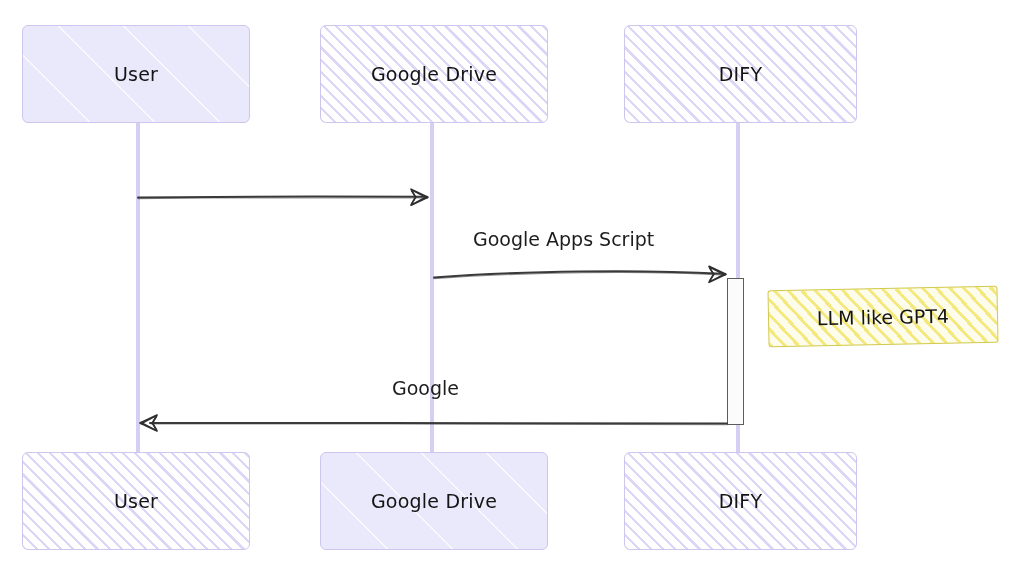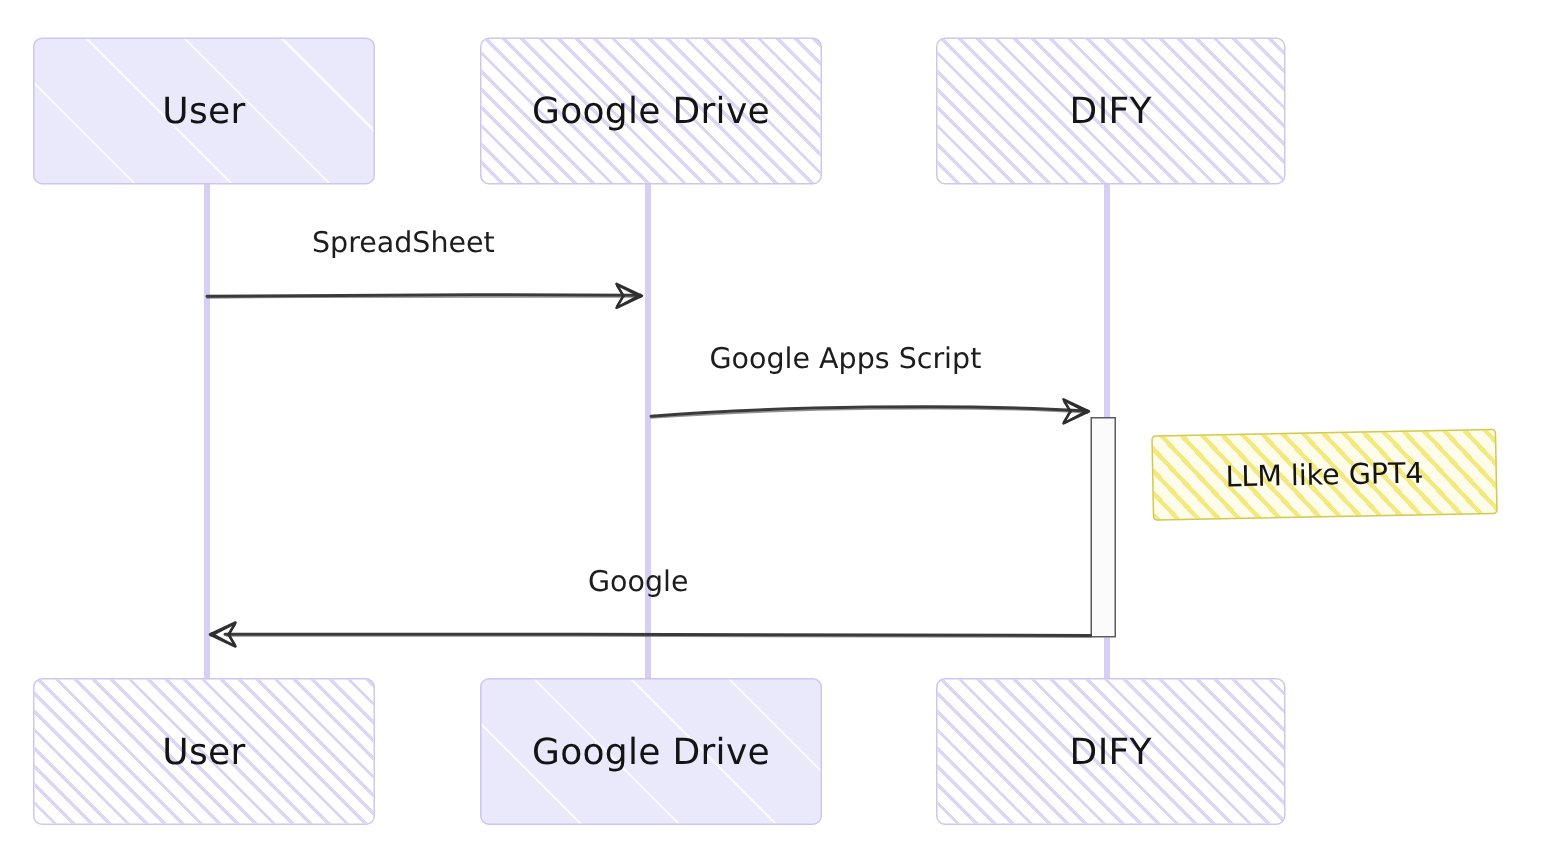--- a/index.html
+++ b/index.html
@@ -31,21 +31,21 @@
     border: 1.6px solid #cfc6ef;
     border-radius: 6px;
     display: flex;
     align-items: center;
     justify-content: center;
     overflow: hidden;
   }
   .participant .plabel {
     position: relative;
     z-index: 3;
-    font-size: 24px;
+    font-size: 19px;
     color: #141414;
     letter-spacing: 0.2px;
     font-family: "DejaVu Sans", sans-serif;
   }
   
   .fill-solid {
     background-color: #eae8fb;
     background-image: repeating-linear-gradient(
         45deg,
         rgba(255,255,255,0.75) 0px,
@@ -142,21 +142,20 @@
   <div class="participant fill-hatch" style="left:320px; top:25px; width:228px; height:98px;">
     <span class="plabel">Google Drive</span>
   </div>
 
   <div class="participant fill-hatch" style="left:624px; top:25px; width:233px; height:98px;">
     <span class="plabel">DIFY</span>
   </div>
 
   <div class="activation" style="left:727px; top:278px; width:17px; height:147px;"></div>
 
-  <div class="msg-label" style="left:208px; top:151px;">SpreadSheet</div>
   <div class="msg-label" style="left:473px; top:228px;text-align:center;">Google Apps Script</div>
   <div class="msg-label" style="left:392px; top:377px;">Google</div>
 
   <svg class="overlay" viewBox="0 0 1031 575">
     <defs>
 
       <g id="ah-right">
         <path d="M0,0 L-17,-8 L-12.5,0 L-17,8 Z" fill="none" stroke="#2f2f2f" stroke-width="1.7" stroke-linejoin="round" stroke-linecap="round"></path>
         <path d="M-1,0.8 L-16,-7 M-1,-0.8 L-16,7.4 M-12,0.2 L-16.5,-6.4 M-12,-0.2 L-16.5,6.6" fill="none" stroke="#2f2f2f" stroke-width="1.3" stroke-linecap="round"></path>
       </g>

